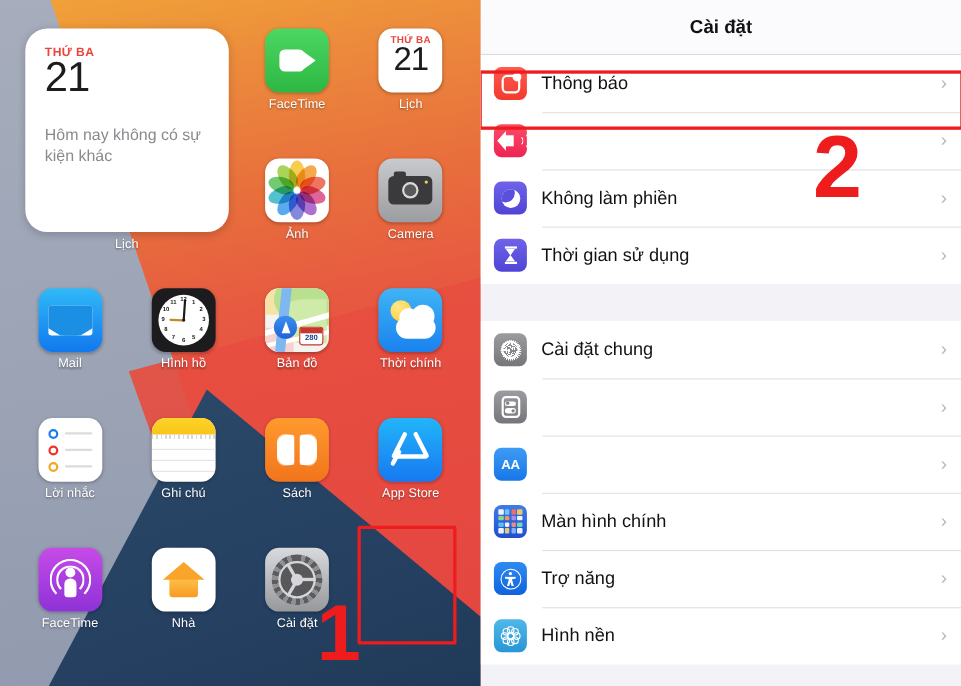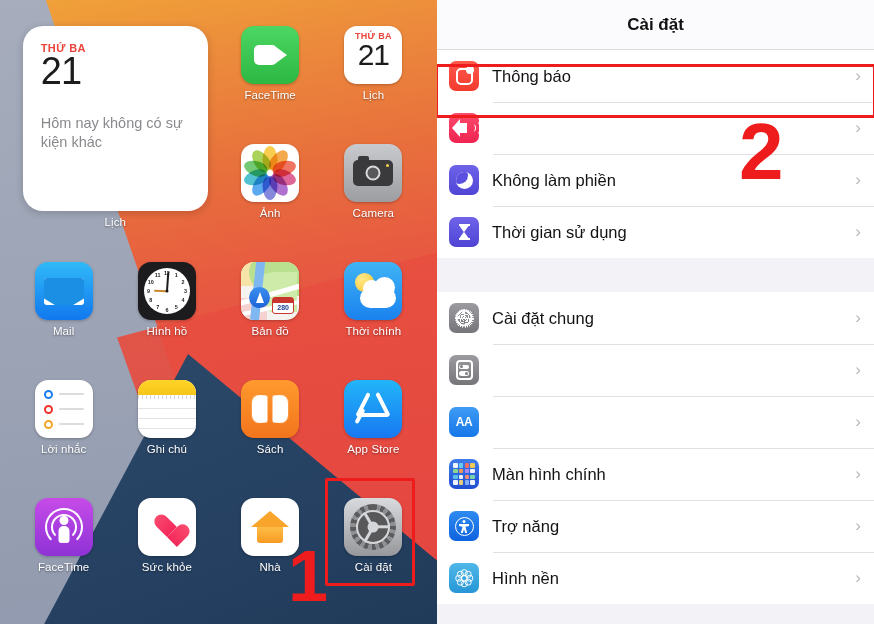--- a/index.html
+++ b/index.html
@@ -529,26 +529,20 @@
           <div class="pc">
             <div class="pc-ring pc-r1"></div>
               <div class="pc-ring pc-r2"></div>
             <div class="pc-head"></div>
               <div class="pc-body"></div>
           </div>
         </div>
         <div class="applabel">FaceTime</div>
       </div>
 
-      <div class="cell">
-        <div class="icon ic-health">
-          <div class="hrt"></div>
-        </div>
-        <div class="applabel">Sức khỏe</div>
-      </div>
 
       <div class="cell">
         <div class="icon ic-home">
           <div class="hm">
             <div class="hm-base"></div>
               <div class="hm-roof"></div>
           </div>
         </div>
         <div class="applabel">Nhà</div>
       </div>

